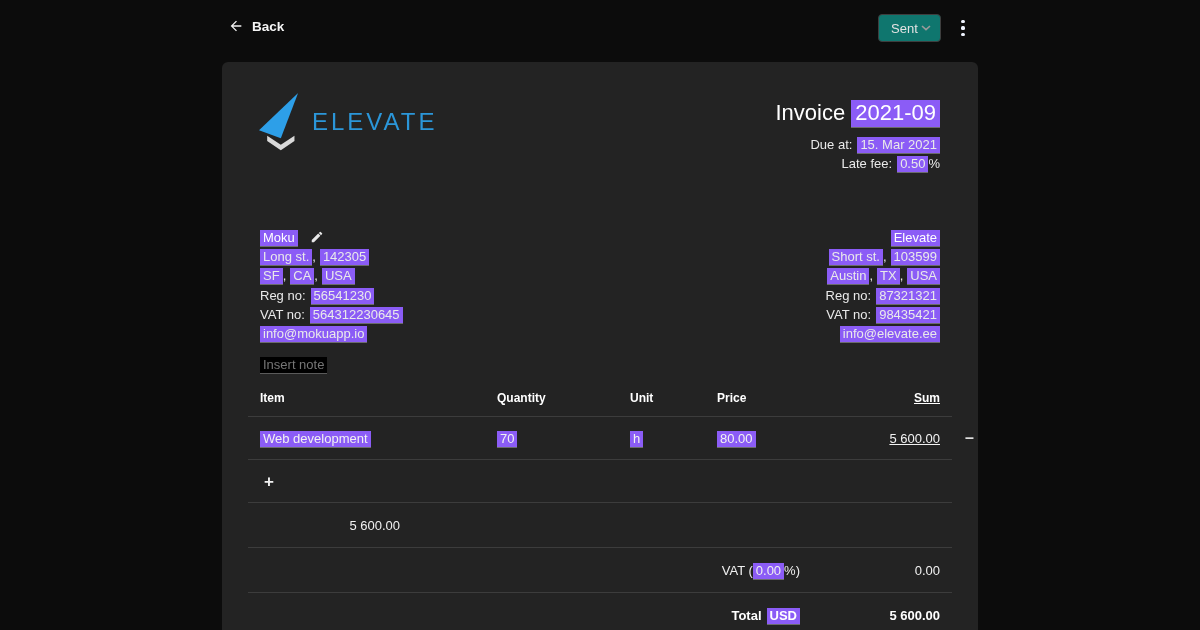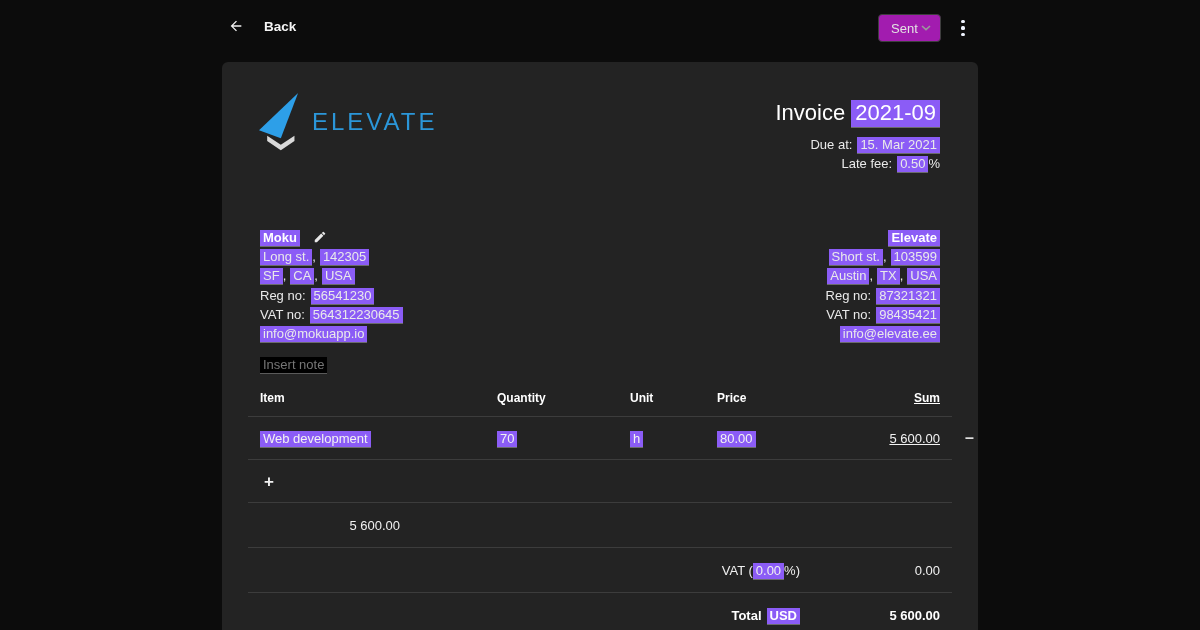--- a/index.html
+++ b/index.html
@@ -5,26 +5,26 @@
   * { box-sizing: border-box; }
   html,body { margin:0; padding:0; }
   body {
     width:1200px; height:630px; overflow:hidden; position:relative;
     background:#0c0c0c; color:#f2f2f2;
     font-family:"Liberation Sans", sans-serif;
   }
   
   .back-btn {
     position:absolute; left:228px; top:15px; height:22px;
-    display:flex; align-items:center; gap:20px; cursor:pointer;
+    display:flex; align-items:center; gap:8px; cursor:pointer;
   }
   .back-btn .lbl { font-size:13.5px; font-weight:bold; color:#f5f5f5; }
   .status-btn {
     position:absolute; left:878px; top:14px; width:63px; height:28px;
-    border:1px solid #3e3e3e; border-radius:4px; background:#a21caf;
+    border:1px solid #3e3e3e; border-radius:4px; background:#0f766e;
     display:flex; align-items:center; justify-content:space-between;
     padding:0 9px 0 12px; cursor:pointer;
   }
   .status-btn .lbl { font-size:13px; color:#e3e3e3; }
   .kebab-btn {
     position:absolute; left:956px; top:16px; width:14px; height:24px;
     display:flex; flex-direction:column; align-items:center; justify-content:center;
     gap:3px; cursor:pointer;
   }
   .kebab-btn .dot { width:3.5px; height:3.5px; border-radius:1.5px; background:#f0f4ff; }
@@ -57,21 +57,21 @@
   
   .meta { position:absolute; right:38px; top:38px; text-align:right; }
   .meta-title { font-size:22px; font-weight:400; color:#fff; margin:0 0 9px; }
   .meta-title .fld { padding:0 4px 2px; }
   .meta-line { font-size:13px; line-height:19px; color:#eaeaea; }
 
   
   .addr { position:absolute; top:166px; font-size:13px; line-height:19.2px; color:#eaeaea; }
   .addr.from { left:38px; }
   .addr.to   { right:38px; text-align:right; }
-  .addr .name { font-weight:bold; color:#fff; }
+  .addr .name { font-weight:normal; color:#fff; }
   .addr-line { height:19.2px; }
   .pencil-btn { margin-left:9px; cursor:pointer; display:inline-block; vertical-align:-2px; }
 
   .note { position:absolute; left:38px; top:295px; font-size:13px; cursor:pointer; }
 
   
   .items { position:absolute; left:26px; top:318px; width:704px; font-size:13px; }
   .grid-row {
     display:grid; grid-template-columns:237px 133px 87px 120px 103px;
     align-items:center; padding:0 12px;

